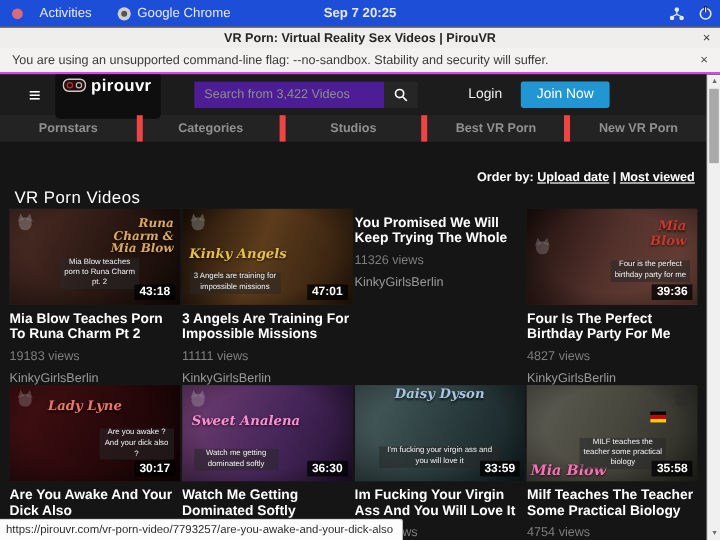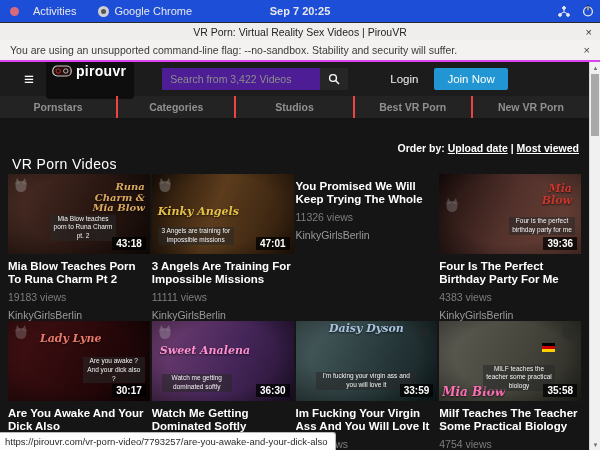--- a/index.html
+++ b/index.html
@@ -16,21 +16,21 @@
   .chrome-ic { width:11px; height:11px; border-radius:50%; background:#cfcfcf; position:relative; }
   .chrome-ic::after { content:""; position:absolute; left:3px; top:3px; width:5px; height:5px;
     border-radius:50%; background:#555; }
   .gb-clock { position:absolute; left:50%; transform:translateX(-50%); font-weight:bold; }
   .gb-right { position:absolute; right:6px; top:0; height:22px; display:flex; align-items:center; gap:12px; }
   .gb-right svg { display:block; }
 
   
   .tab-bar { position:absolute; top:22px; left:0; width:600px; height:18px; background:#f0eeec;
     border-top:1px solid #2a2a2a; display:flex; align-items:center; justify-content:center; }
-  .tab-title { font-size:10.5px; color:#252525; font-weight:normal; }
+  .tab-title { font-size:10.5px; color:#252525; font-weight:bold; }
   .tab-close { position:absolute; right:8px; top:2px; font-size:11px; color:#333; cursor:default; line-height:14px; }
 
   
   .infobar { position:absolute; top:40px; left:0; width:600px; height:22px; background:#f3f2f0;
     border-bottom:2px solid #d946ef; display:flex; align-items:center; }
   .infobar-msg { font-size:10.5px; color:#3a3a3a; padding-left:10px; }
   .infobar-close { position:absolute; right:10px; font-size:11px; color:#444; }
 
   
   .viewport { position:absolute; top:62px; left:0; width:600px; height:388px; background:#151515; overflow:hidden; }
@@ -48,21 +48,21 @@
   .search-input::placeholder { color:#8d8d8d; }
   .search-btn { width:28px; height:22px; background:#262626; border:none; display:flex;
     align-items:center; justify-content:center; cursor:pointer; }
   .login { color:#eee; font-size:11.5px; margin-left:42px; cursor:pointer; }
   .join-btn { margin-left:16px; background:#2196d3; color:#fff; border:none; border-radius:2px;
     font-size:11.5px; padding:5px 13px; cursor:pointer; font-family:"Liberation Sans",sans-serif; }
 
   
   .nav { height:22px; background:#232323; display:flex; }
   .nav-item { flex:1; display:flex; align-items:center; justify-content:center; color:#909090;
-    font-size:10.5px; font-weight:bold; border-right:2px solid #ef4444; cursor:pointer; }
+    font-size:10.5px; font-weight:bold; border-right:5px solid #ef4444; cursor:pointer; }
   .nav-item:last-child { border-right:none; }
 
   
   .page-head { height:56px; position:relative; }
   .page-title { position:absolute; left:12px; top:14px; color:#fff; font-size:14px; font-weight:400;
     letter-spacing:0.4px;margin-top:24px; }
   .order-by { position:absolute; right:10px; top:24px; color:#fff; font-size:10.5px; font-weight:bold; }
   .order-by a { color:#fff; text-decoration:underline; cursor:pointer; }
 
   
@@ -265,21 +265,21 @@
             <span class="wm wm-ml"><svg width="16" height="14" viewBox="0 0 20 18" fill="rgba(200,200,200,0.45)">
                   <polygon points="2,9 5,0 9,6"></polygon>
                   <polygon points="18,9 15,0 11,6"></polygon>
                   <circle cx="10" cy="11" r="7"></circle>
                 </svg></span>
             <span class="oname on4">Mia Blow</span>
             <span class="ocap cap4">Four is the perfect birthday party for me</span>
             <span class="dur">39:36</span>
           </div>
           <div class="vtitle">Four Is The Perfect Birthday Party For Me</div>
-          <div class="views">4383 views</div>
+          <div class="views">4827 views</div>
           <div class="studio">KinkyGirlsBerlin</div>
         </div>
 
         <div class="card">
           <div class="thumb t5">
             <span class="wm wm-l"><svg width="16" height="14" viewBox="0 0 20 18" fill="rgba(200,200,200,0.45)">
                   <polygon points="2,9 5,0 9,6"></polygon>
                   <polygon points="18,9 15,0 11,6"></polygon>
                   <circle cx="10" cy="11" r="7"></circle>
                 </svg></span>

